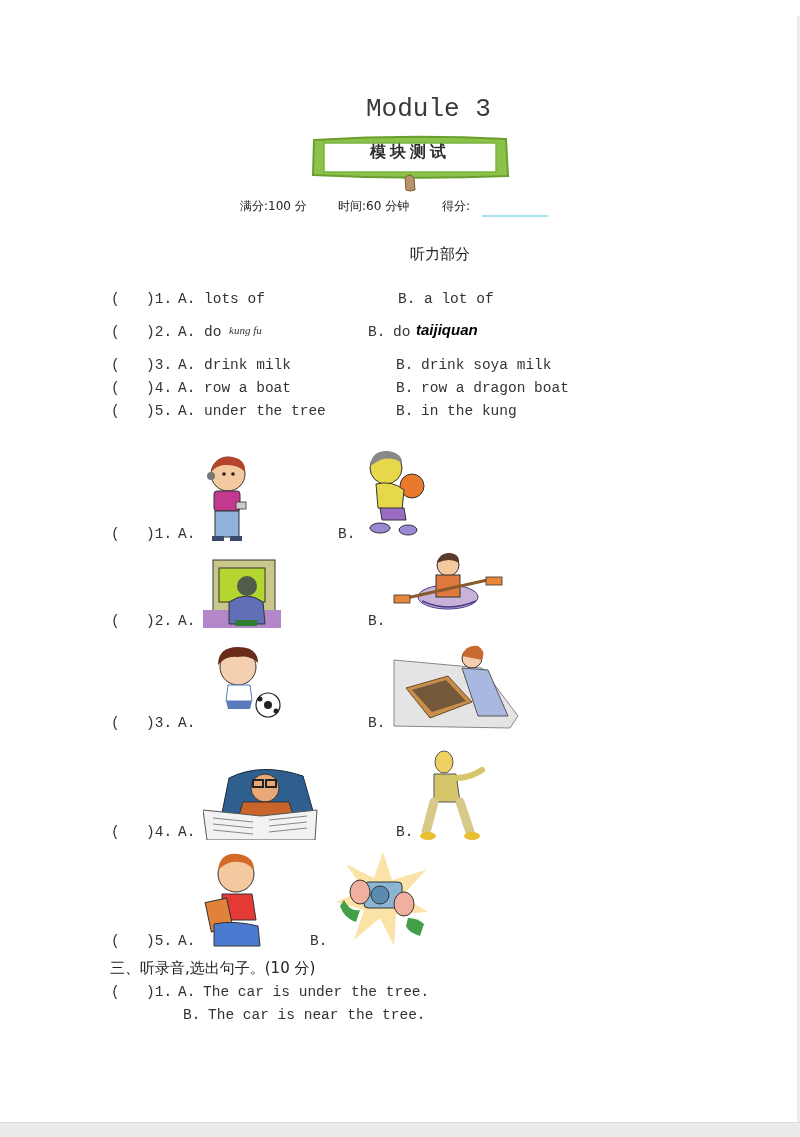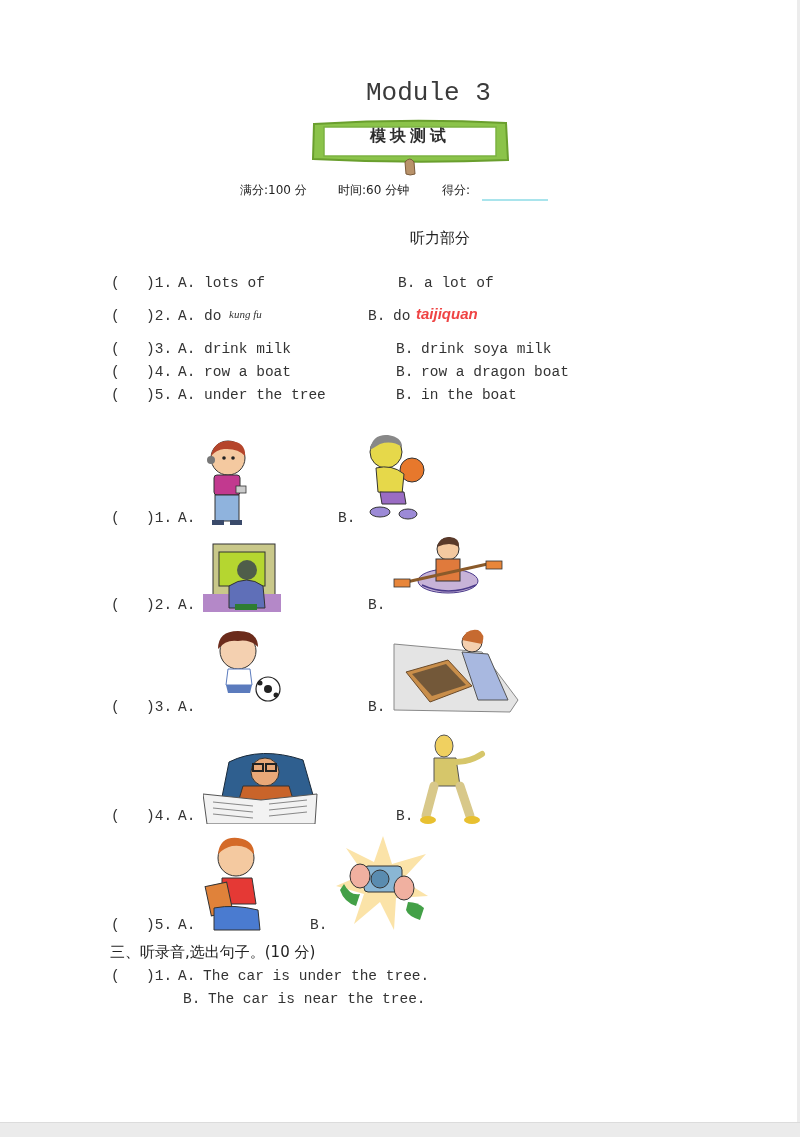--- a/index.html
+++ b/index.html
@@ -3,21 +3,21 @@
 <meta charset="utf-8">
 <style>
   html, body { margin: 0; padding: 0; }
   body {
     width: 800px; height: 1137px; position: relative; overflow: hidden;
     background: #ffffff;
     font-family: "Liberation Serif", "DejaVu Serif", serif;
     color: #333333;
   }
   .page {
-    position: absolute; left: 0; top: 0; width: 797px; height: 1122px;
+    position: absolute; left: 0; top: 16px; width: 797px; height: 1122px;
     background: #ffffff; border-right: 3px solid #ececec;
   }
   .page-bottom {
     position: absolute; left: 0; top: 1122px; width: 800px; height: 15px;
     background: #ebebeb; border-top: 1px solid #dcdcdc;
   }
   .abs { position: absolute; white-space: nowrap; }
   .mono { font-family: "Liberation Mono", "DejaVu Sans Mono", monospace; }
   .sans { font-family: "DejaVu Sans", "Liberation Sans", sans-serif; }
   .module-title { left: 366px; top: 78px; font-size: 26px; color: #3a3a3a; }
@@ -30,21 +30,21 @@
   .score-line { top: 182px; font-size: 12px; color: #222; }
   .score-blank { position:absolute; left: 482px; top: 199px; width: 66px; height: 2px; background: #a9e4ec; }
   .part-title { left: 410px; top: 229px; font-size: 15px; color: #222; }
   .sec-head { left: 110px; font-size: 15px; color: #222; }
   .q { font-size: 14.5px; color: #333; }
   .paren { left: 111px; }
   .num { left: 146px; }
   .optA { left: 178px; }
   .optB { left: 398px; }
   .ital { font-style: italic; }
-  .bold-ital { font-style: italic; font-weight: bold; font-family: "Liberation Sans", sans-serif; font-size: 15px; color: #ef4444; }
+  .bold-ital { font-style: italic; font-weight: bold; font-family: "Liberation Sans", sans-serif; font-size: 15px; color: #000000; }
   .pic { position: absolute; }
   .watermark {
     position: absolute; left: 368px; top: 998px;
     font-family: "DejaVu Sans", sans-serif; font-weight: bold; font-size: 78px;
     color: #f0f0f0; letter-spacing: 2px;
   }
 </style>
 </head>
 <body>
 
@@ -106,21 +106,21 @@
     <span class="abs q mono" style="left:396px;top:364px;">B.</span>
     <span class="abs q mono" style="left:421px;top:364px;">row a dragon boat</span>
   </div>
 
   <div>
     <span class="abs q mono paren" style="top:387px;">(</span>
     <span class="abs q mono num" style="top:387px;">)5.</span>
     <span class="abs q mono optA" style="top:387px;">A.</span>
     <span class="abs q mono" style="left:204px;top:387px;">under the tree</span>
     <span class="abs q mono" style="left:396px;top:387px;">B.</span>
-    <span class="abs q mono" style="left:421px;top:387px;">in the boat</span>
+    <span class="abs q mono" style="left:421px;top:387px;">in the kung</span>
   </div>
 
 
   <span class="abs q mono paren" style="top:510px;">(</span>
   <span class="abs q mono num" style="top:510px;">)1.</span>
   <span class="abs q mono" style="left:178px;top:510px;">A.</span>
   <svg class="pic" style="left:200px;top:438px;" width="56" height="88" viewBox="0 0 56 88">
     <ellipse cx="28" cy="20" rx="17" ry="17" fill="#f4c9a0" stroke="#333" stroke-width="1"></ellipse>
     <path d="M11 18 Q14 2 30 3 Q46 4 45 18 Q38 10 24 11 Q16 12 11 18Z" fill="#b5452b"></path>
     <circle cx="11" cy="22" r="4" fill="#777"></circle>

